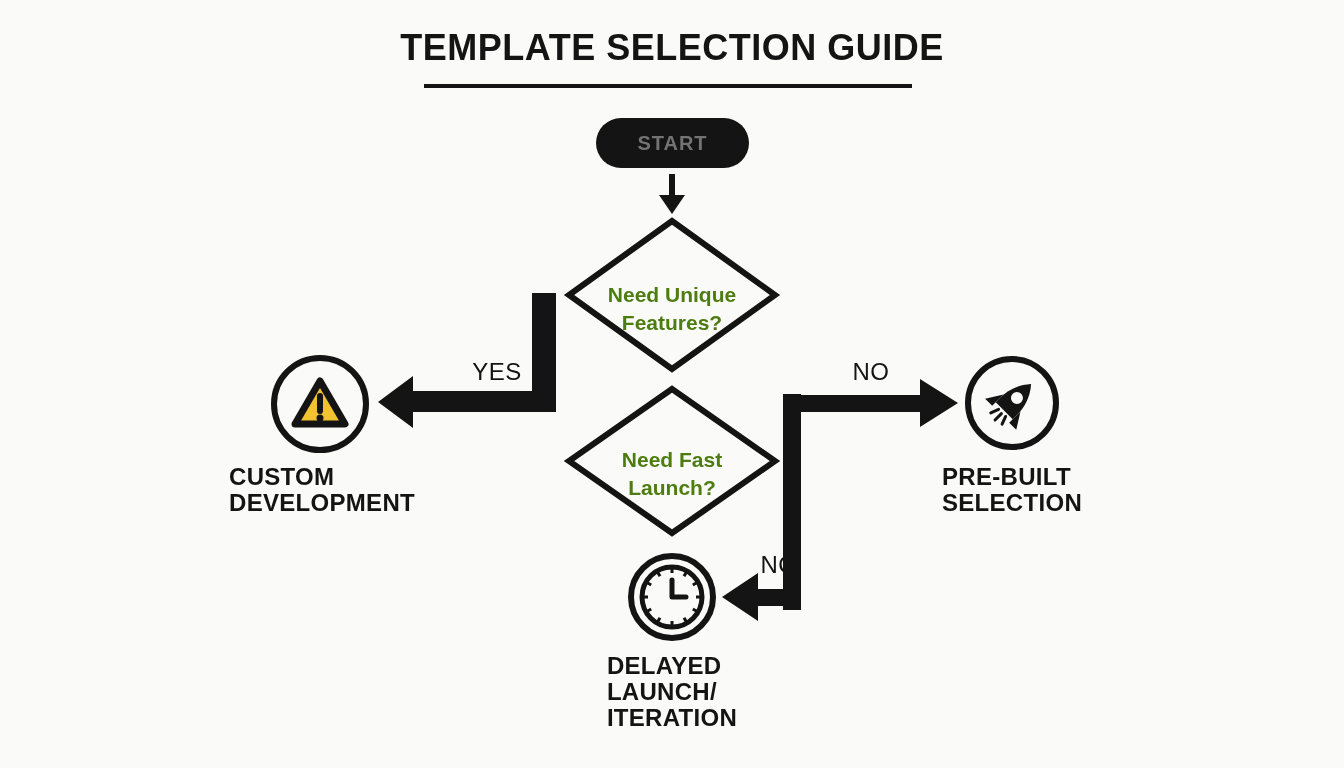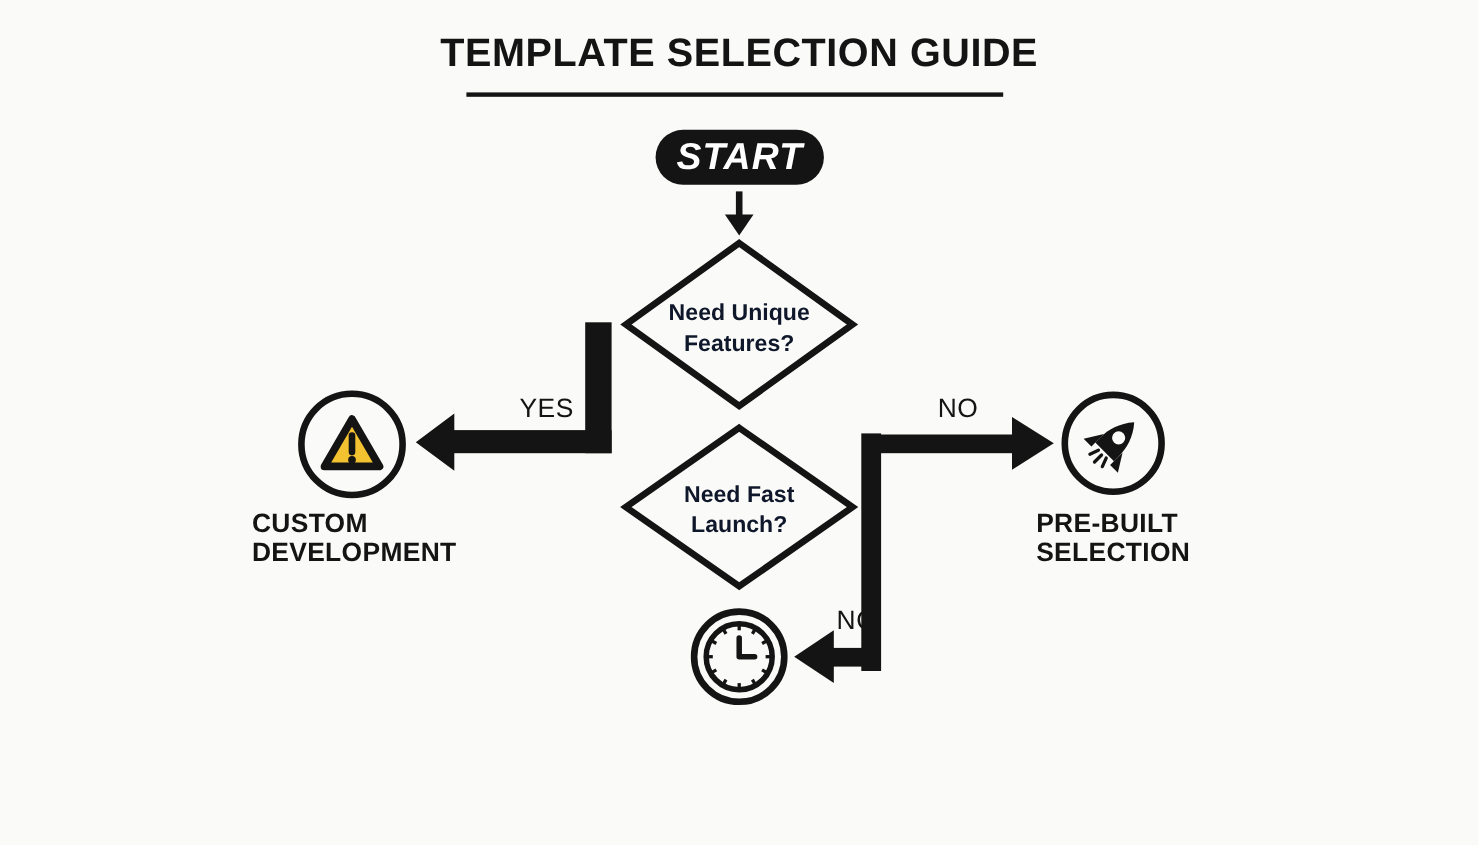--- a/index.html
+++ b/index.html
@@ -16,26 +16,26 @@
   }
   .title-underline{
     position:absolute;left:424px;top:84px;width:488px;height:4px;background:#141414;
   }
   .start-pill{
     position:absolute;left:596px;top:118px;width:153px;height:50px;
     background:#141414;border-radius:25px;
     display:flex;align-items:center;justify-content:center;
   }
   .start-pill span{
-    color:#ffffff;font-size:34px;font-weight:700;letter-spacing:1px;font-style:italic;
+    color:#737373;font-size:20px;font-weight:700;letter-spacing:1px;
   }
   .diamond-label{
     position:absolute;transform:translate(-50%,-50%);
     font-size:21px;font-weight:700;line-height:28px;text-align:center;
-    white-space:pre-line;color:#0f172a;
+    white-space:pre-line;color:#4d7c0f;margin-top:10px;
   }
   .edge-label{
     position:absolute;transform:translate(-50%,-50%);
     font-size:24px;font-weight:400;letter-spacing:.5px;color:#141414;margin-left:20px;
   }
   .caption{
     position:absolute;transform:translate(-50%,-50%);
     font-size:24px;font-weight:700;line-height:26px;text-align:left;
     letter-spacing:.3px;white-space:pre-line;color:#141414;
   }
@@ -125,14 +125,17 @@
 Launch?</div>
 
   <div class="edge-label" style="left:477px;top:372px;">YES</div>
   <div class="edge-label" style="left:851px;top:372px;">NO</div>
   <div class="edge-label" style="left:759px;top:565px;">NO</div>
 
   <div class="caption" style="left:322px;top:490px;">CUSTOM
 DEVELOPMENT</div>
   <div class="caption" style="left:1012px;top:490px;">PRE-BUILT
 SELECTION</div>
+  <div class="caption" style="left:672px;top:692px;">DELAYED
+LAUNCH/
+ITERATION</div>
 
 </div>
 
 </body></html>

